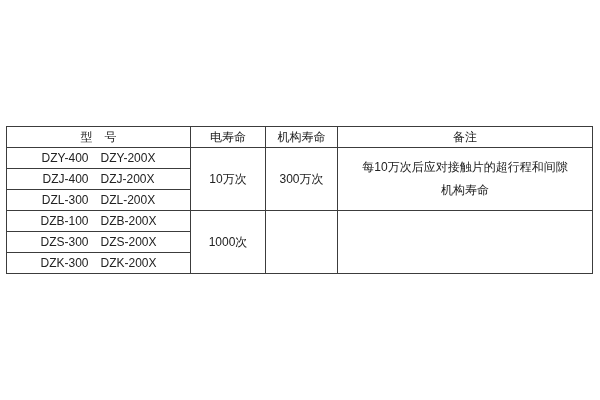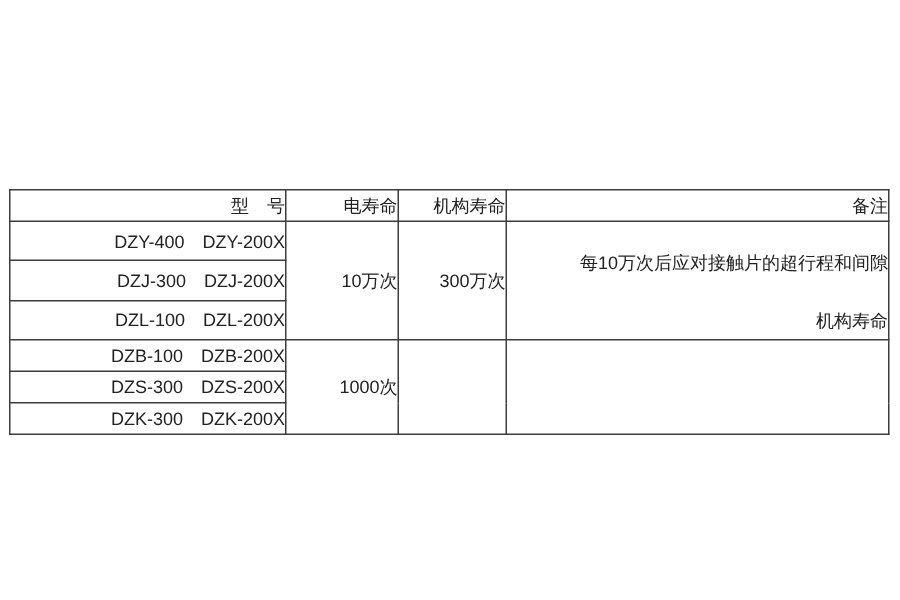--- a/index.html
+++ b/index.html
@@ -25,21 +25,21 @@
     font-size: 12px;
     color: #222222;
   }
   table.spec th,
   table.spec td {
     border: 1px solid #3c3c3c;
     padding: 0;
     height: 20px;
     background: #ffffff;
     font-weight: normal;
-    text-align: right;
+    text-align: center;
     vertical-align: middle;
     white-space: nowrap;
     overflow: hidden;
   }
   col.c-model { width: 184px; }
   col.c-elec  { width: 75px; }
   col.c-mech  { width: 72px; }
   col.c-note  { width: 255px; }
 
   td.model-cell .model-right {
@@ -47,21 +47,20 @@
   }
   td.remark-cell {
     text-align: left;
     vertical-align: middle;
     padding-left: 12px;
     white-space: normal;
     line-height: 23px;
   }
   .remark-line {
     display: block;
-    margin-top: 16px;
   }
 </style>
 </head>
 <body>
 
 <div class="page">
   <table class="spec">
     <colgroup>
       <col class="c-model">
       <col class="c-elec">
@@ -83,26 +82,26 @@
         </td>
         <td rowspan="3">10万次</td>
         <td rowspan="3">300万次</td>
         <td rowspan="3" class="remark-cell">
           <span class="remark-line">每10万次后应对接触片的超行程和间隙</span>
           <span class="remark-line">机构寿命</span>
         </td>
       </tr>
       <tr>
         <td class="model-cell">
-          <span class="model-left">DZJ-300</span><span class="model-right">DZJ-200X</span>
+          <span class="model-left">DZJ-400</span><span class="model-right">DZJ-200X</span>
         </td>
       </tr>
       <tr>
         <td class="model-cell">
-          <span class="model-left">DZL-100</span><span class="model-right">DZL-200X</span>
+          <span class="model-left">DZL-300</span><span class="model-right">DZL-200X</span>
         </td>
       </tr>
       <tr>
         <td class="model-cell">
           <span class="model-left">DZB-100</span><span class="model-right">DZB-200X</span>
         </td>
         <td rowspan="3">1000次</td>
         <td rowspan="3"></td>
         <td rowspan="3" class="remark-cell">
           <span class="remark-line"></span>

